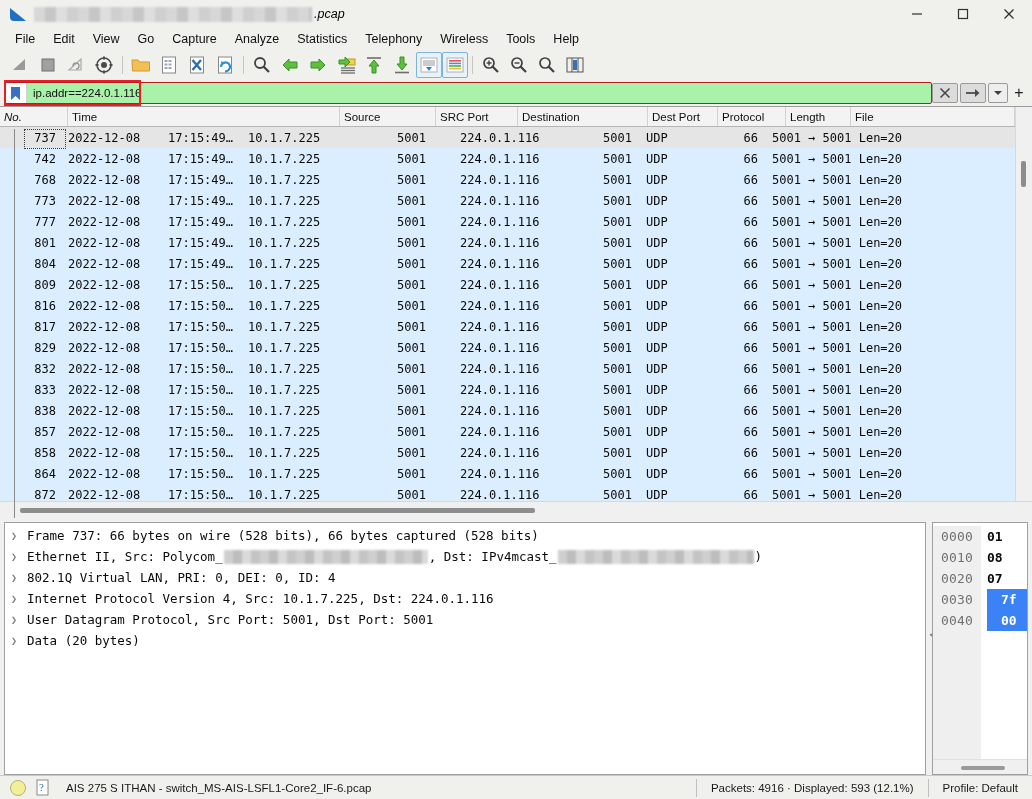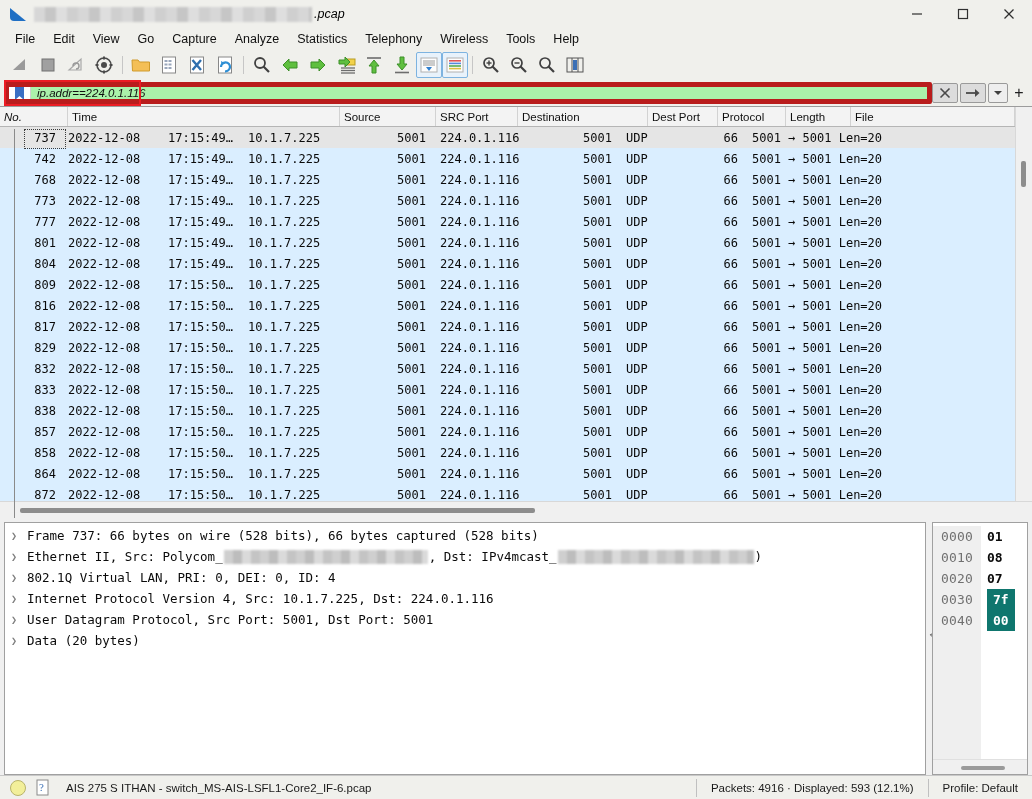--- a/index.html
+++ b/index.html
@@ -130,24 +130,23 @@
     align-items: center;
     padding: 0 4px;
     position: relative;
   }
   .filter-input-wrap {
     flex: 1 1 auto;
     height: 22px;
     display: flex;
     align-items: center;
     background: #aaf2aa;
-    border: 5px solid #b91c1c;
+    border: 1px solid #b91c1c;
     border-radius: 2px;
     overflow: hidden;
-    font-style: italic;
   }
   .filter-bookmark {
     width: 22px; height: 20px;
     background: #ffffff;
     display: flex; align-items: center; justify-content: center;
     flex: 0 0 22px;
     border-right: 1px solid #d0d0d0;
   }
   .filter-text {
     flex: 1 1 auto;
@@ -251,21 +250,21 @@
     align-items: center;
     white-space: nowrap;
   }
   .prow.sel { background: #e5e5e5; }
   .cell { padding-right: 6px; overflow: hidden; text-align: right; }
   .c1 { width: 62px; }
   .c2 { width: 106px; padding-left: 6px; text-align: left; }
   .c3 { width: 80px; text-align: left; }
   .c4 { width: 112px; text-align: left; }
   .c5 { width: 72px; }
-  .c6 { width: 110px; padding-left: 8px; text-align: left; }
+  .c6 { width: 110px; padding-left: 8px; text-align: left; margin-left: 20px; }
   .c7 { width: 76px; }
   .c8 { width: 72px; padding-left: 8px; text-align: left; }
   .c9 { width: 54px; }
   .c10 { flex: 1 1 auto; padding-left: 8px; text-align: left; }
 
   .sel-marker {
     position: absolute;
     left: 14px; top: 22px;
     width: 10px; height: 400px;
     border-left: 1px solid #8a8a8a;
@@ -405,24 +404,24 @@
     flex: 1 1 auto;
     padding-left: 6px;
   }
   .hex-bytes .b {
     height: 21px;
     line-height: 21px;
     color: #0a0a0a;
     font-weight: bold;
   }
   .hex-bytes .b.hl {
-    background: #0f766e;
+    background: #3b82f6;
     color: #ffffff;
     display: inline-block;
-    padding: 0 6px;
+    padding: 0 14px;
   }
   .hex-hscroll {
     height: 15px;
     flex: 0 0 15px;
     background: #f0f0f0;
     position: relative;
     border-top: 1px solid #e0e0e0;
   }
   .hex-hthumb {
     position: absolute;

